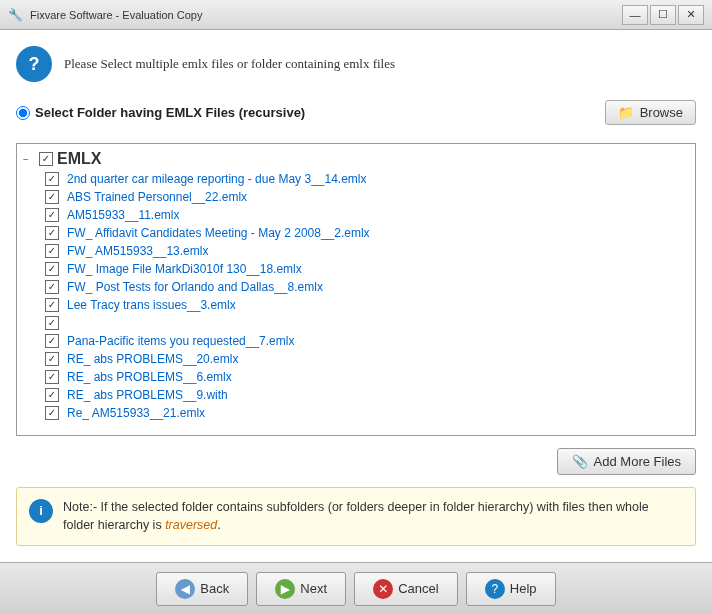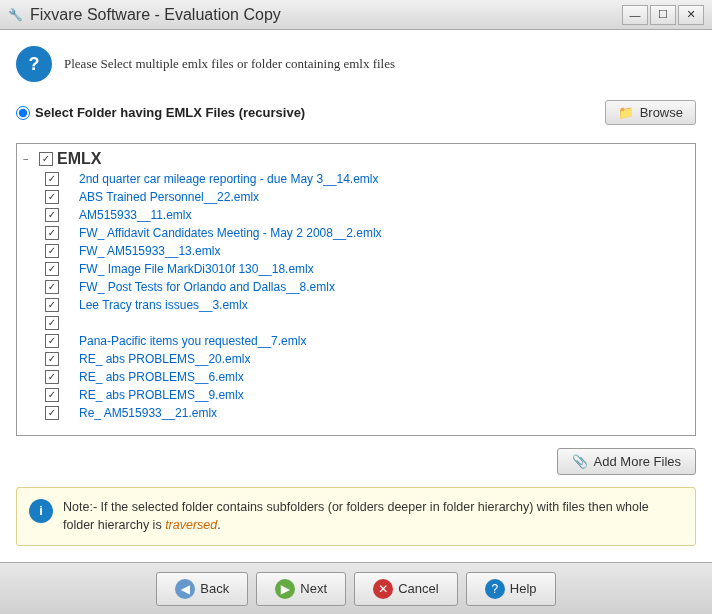--- a/index.html
+++ b/index.html
@@ -26,21 +26,21 @@
       width: 16px;
       height: 16px;
       margin-right: 6px;
       display: flex;
       align-items: center;
       justify-content: center;
       font-size: 12px;
     }
     .title-bar-text {
       flex: 1;
-      font-size: 16px;
+      font-size: 11px;
       color: #333;
     }
     .title-bar-controls {
       display: flex;
       gap: 2px;
     }
     .title-btn {
       width: 26px;
       height: 20px;
       border: 1px solid #aaa;
@@ -139,21 +139,21 @@
     .tree-root {
       display: flex;
       align-items: center;
       gap: 4px;
       padding: 2px 6px;
       cursor: pointer;
     }
     .tree-item {
       display: flex;
       align-items: center;
-      gap: 20px;
+      gap: 8px;
       padding: 2px 6px 2px 28px;
       cursor: pointer;
     }
     .checkbox-icon {
       width: 14px;
       height: 14px;
       border: 1px solid #666;
       background: white;
       display: inline-flex;
       align-items: center;
@@ -363,21 +363,21 @@
           <div class="tree-item">
       <span class="checkbox-icon checked"></span>
       <span class="tree-label">RE_ abs PROBLEMS__20.emlx</span>
     </div>
           <div class="tree-item">
       <span class="checkbox-icon checked"></span>
       <span class="tree-label">RE_ abs PROBLEMS__6.emlx</span>
     </div>
           <div class="tree-item">
       <span class="checkbox-icon checked"></span>
-      <span class="tree-label">RE_ abs PROBLEMS__9.emlx</span>
+      <span class="tree-label">RE_ abs PROBLEMS__9.with</span>
     </div>
           <div class="tree-item">
       <span class="checkbox-icon checked"></span>
       <span class="tree-label">Re_ AM515933__21.emlx</span>
     </div>
         </div>
     </div>
   </div>
 
   <div class="add-files-row">

